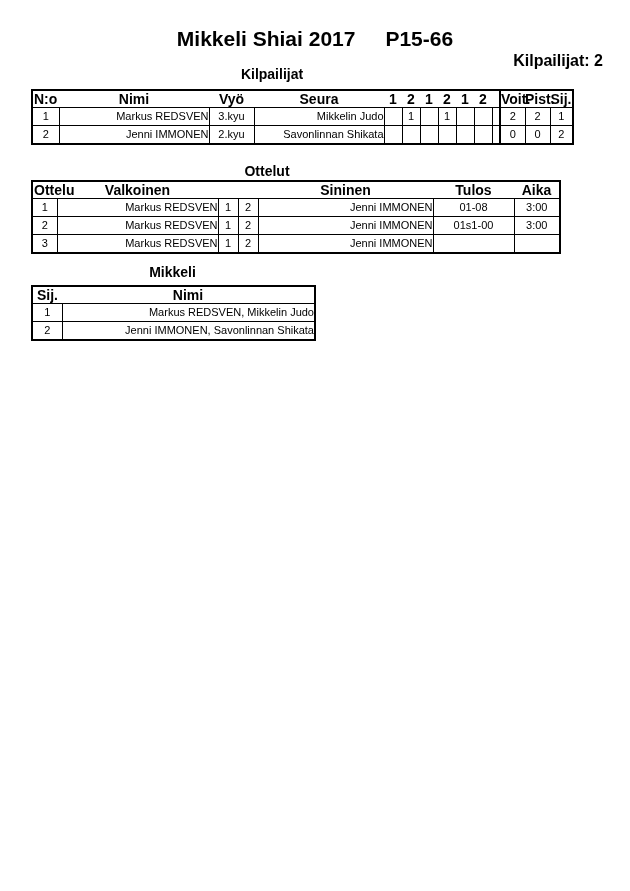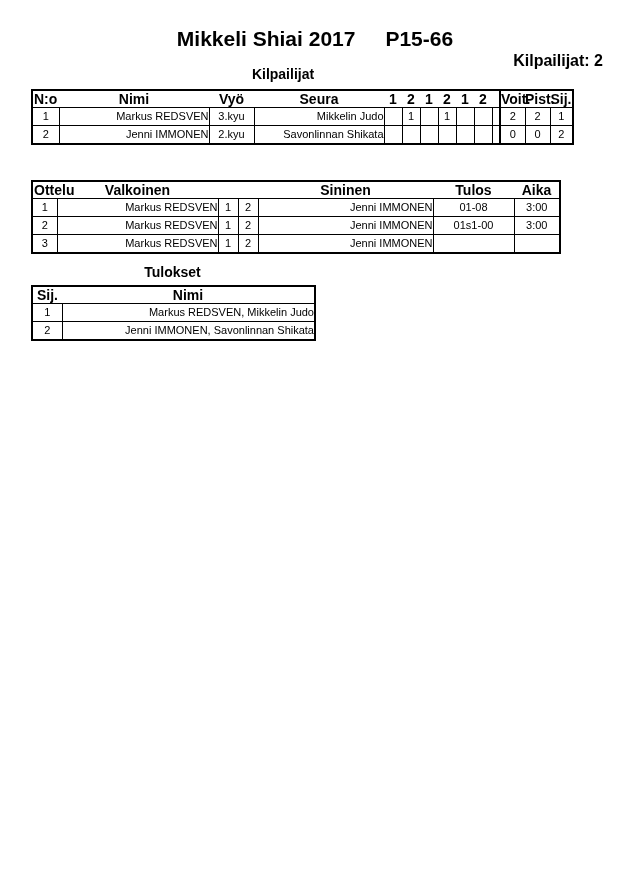--- a/index.html
+++ b/index.html
@@ -23,21 +23,21 @@
 
   .count-label {
     position: absolute; top: 52px; right: 27px;
     font-size: 16px; font-weight: bold;
   }
 
   .sec-heading {
     position: absolute;
     font-size: 14px; font-weight: bold; text-align: center;
   }
-  #h-kilpailijat { top: 66px; left: 47px; width: 472px; }
+  #h-kilpailijat { top: 66px; left: 36px; width: 472px; }
   #h-ottelut     { top: 163px; left: 31px; width: 472px; }
   #h-tulokset    { top: 264px; left: 31px; width: 283px; }
 
   table {
     position: absolute;
     border-collapse: collapse;
     table-layout: fixed;
     border: 2px solid #000;
     background: #fff;
   }
@@ -143,20 +143,21 @@
         <td></td>
         <td></td>
         <td></td>
         <td class="vthick">0</td>
         <td>0</td>
         <td>2</td>
       </tr>
     </tbody>
   </table>
 
+  <div class="sec-heading" id="h-ottelut">Ottelut</div>
 
   <table id="t-ottelut">
     <colgroup>
       <col style="width:25px">
         <col style="width:161px">
         <col style="width:20px">
         <col style="width:20px">
       <col style="width:175px">
         <col style="width:81px">
         <col style="width:46px">
@@ -196,21 +197,21 @@
         <td class="al">Markus REDSVEN</td>
         <td>1</td>
         <td>2</td>
         <td class="al">Jenni IMMONEN</td>
         <td></td>
         <td></td>
       </tr>
     </tbody>
   </table>
 
-  <div class="sec-heading" id="h-tulokset">Tulokset</div>
+  <div class="sec-heading" id="h-tulokset">Mikkeli</div>
 
   <table id="t-tulokset">
     <colgroup>
       <col style="width:30px">
         <col style="width:253px">
     </colgroup>
     <thead>
       <tr>
         <th>Sij.</th>
         <th>Nimi</th>

